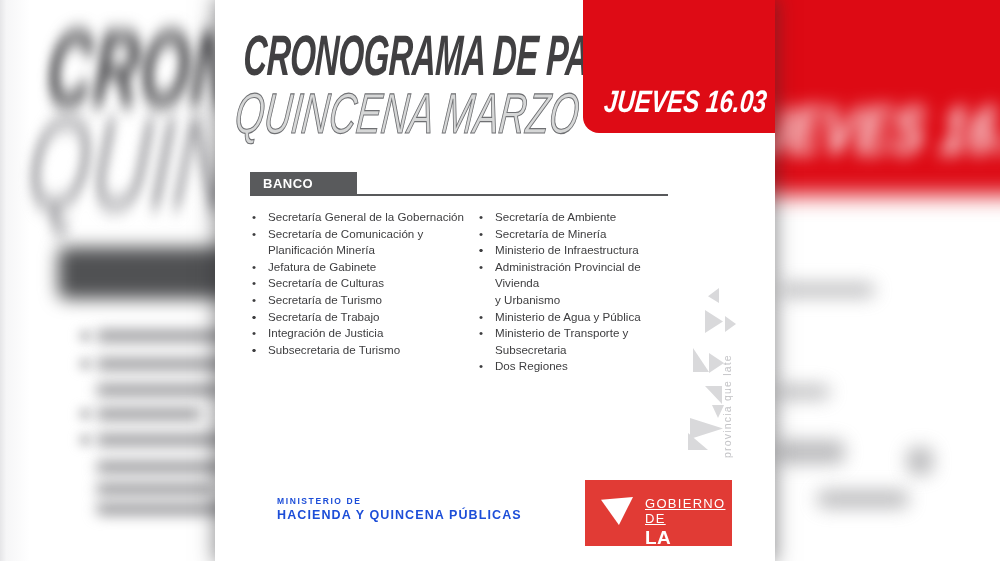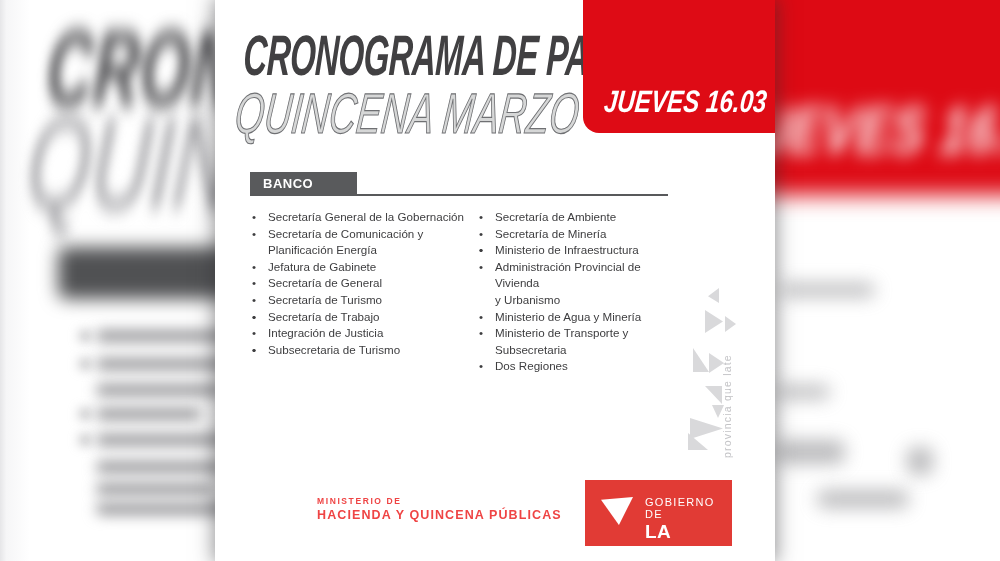--- a/index.html
+++ b/index.html
@@ -80,28 +80,28 @@
   .tri-l { clip-path:polygon(100% 0, 100% 100%, 0 55%); }
   .tri-bl { clip-path:polygon(0 0, 100% 100%, 0 100%); }
   .tri-tr { clip-path:polygon(0 0, 100% 0, 100% 100%); }
   .tri-d { clip-path:polygon(0 0, 100% 0, 50% 100%); }
   .tagline {
     position:absolute; left:506px; top:336px; height:122px;
     writing-mode:vertical-rl; transform:rotate(180deg);
     font-size:10.5px; color:#c3c3c6; letter-spacing:1.2px; white-space:nowrap;
   }
   
-  .ministry { position:absolute; left:62px; top:496px; color:#ef4444;margin-left:40px; }
+  .ministry { position:absolute; left:62px; top:496px; color:#1d4ed8; }
   .m1 { font-size:8.5px; font-weight:bold; letter-spacing:1.6px; }
   .m2 { font-size:12.5px; font-weight:bold; letter-spacing:1.1px; margin-top:2px; }
   .logo { position:absolute; left:370px; top:480px; width:147px; height:66px; background:#e13b35; }
   .logo-tri { position:absolute; left:16px; top:17px; width:32px; height:28px;
     background:#ffffff; clip-path:polygon(0 10%, 100% 0, 56% 100%); }
   .logo-text { position:absolute; left:60px; top:16px; color:#ffffff; }
-  .lt1 { font-size:11px; letter-spacing:1.3px; }
+  .lt1 { font-size:13px; letter-spacing:1.3px;text-decoration:underline; }
   .lt2 { font-size:19px; font-weight:bold; letter-spacing:.4px; margin-top:1px; }
 </style>
 </head>
 <body>
 
 <div class="canvas">
 
   <div class="bg-left">
     <div class="bgl-t1">CRONOGRAMA DE PAGO</div>
     <div class="bgl-t2">QUINCENA MARZO</div>
@@ -138,39 +138,39 @@
     <div class="banner">
       <div class="banner-text">JUEVES 16.03</div>
     </div>
 
     <div class="banco">BANCO RIOJA</div>
     <div class="banco-line"></div>
 
     <ul class="col col1">
       <li><span class="blt">•</span><span class="itx">Secretaría General de la Gobernación</span></li>
       <li><span class="blt">•</span><span class="itx">Secretaría de Comunicación y
-Planificación Energía</span></li>
+Planificación Minería</span></li>
       <li><span class="blt">•</span><span class="itx">Jefatura de Gabinete</span></li>
-      <li><span class="blt">•</span><span class="itx">Secretaría de General</span></li>
+      <li><span class="blt">•</span><span class="itx">Secretaría de Culturas</span></li>
       <li><span class="blt">•</span><span class="itx">Secretaría de Turismo</span></li>
       <li><span class="blt">•</span></li>
       <li><span class="blt">•</span><span class="itx">Secretaría de Trabajo</span></li>
       <li><span class="blt">•</span><span class="itx">Integración de Justicia</span></li>
       <li><span class="blt">•</span></li>
       <li><span class="blt">•</span><span class="itx">Subsecretaria de Turismo</span></li>
     </ul>
 
     <ul class="col col2">
       <li><span class="blt">•</span><span class="itx">Secretaría de Ambiente</span></li>
       <li><span class="blt">•</span><span class="itx">Secretaría de Minería</span></li>
       <li><span class="blt">•</span></li>
       <li><span class="blt">•</span><span class="itx">Ministerio de Infraestructura</span></li>
       <li><span class="blt">•</span><span class="itx">Administración Provincial de Vivienda
 y Urbanismo</span></li>
-      <li><span class="blt">•</span><span class="itx">Ministerio de Agua y Minería</span></li>
+      <li><span class="blt">•</span><span class="itx">Ministerio de Agua y Pública</span></li>
       <li><span class="blt">•</span><span class="itx">Ministerio de Transporte y
 Subsecretaria</span></li>
       <li><span class="blt">•</span><span class="itx">Dos Regiones</span></li>
     </ul>
 
     <div class="tri-wrap">
       <div class="tri tri-l" style="left:20px;top:2px;width:11px;height:15px"></div>
       <div class="tri tri-r" style="left:17px;top:24px;width:18px;height:23px"></div>
       <div class="tri tri-r" style="left:37px;top:30px;width:11px;height:16px"></div>
       <div class="tri tri-bl" style="left:5px;top:62px;width:16px;height:24px"></div>

